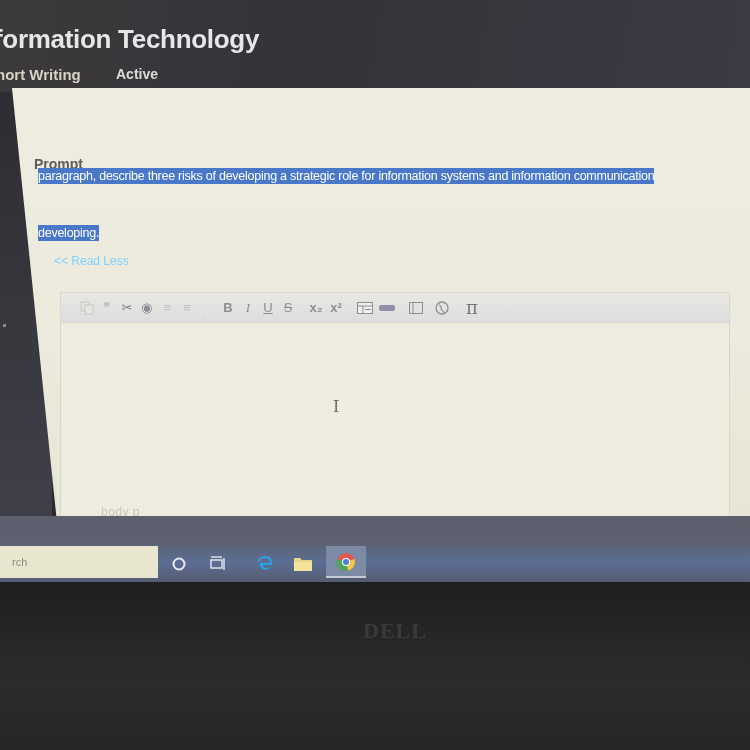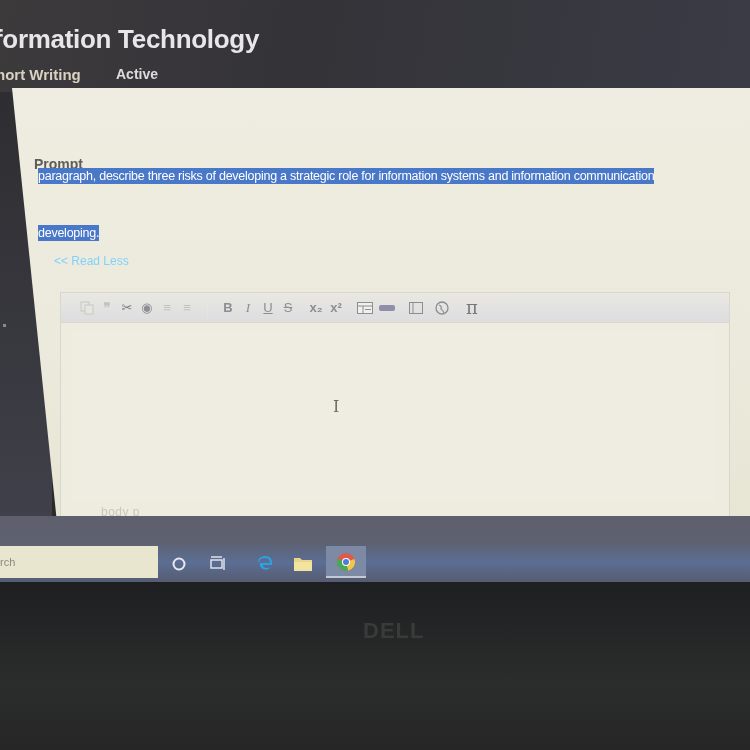--- a/index.html
+++ b/index.html
@@ -98,40 +98,40 @@
       font-size: 12px; color: #c9c7bc; letter-spacing: 0.5px;
     }
     
     .taskbar {
       position: absolute; left: 0; top: 516px; width: 750px; height: 66px;
       background: linear-gradient(180deg, #5e5f6c 0%, #5d6171 40%, #5b6e94 70%, #565c70 100%);
     }
     .search-box {
       position: absolute; left: 0; top: 30px; width: 158px; height: 32px;
       background: #e9e6cf;
-      font-size: 11px; color: #8b8a82; padding: 10px 0 0 0;
+      font-size: 11px; color: #8b8a82; padding: 10px 0 0 12px;
     }
     .tb-icon {
       position: absolute; top: 38px; width: 22px; height: 20px;
       display: flex; align-items: center; justify-content: center;
       cursor: pointer;
     }
     .chrome-slot {
       position: absolute; left: 326px; top: 30px; width: 40px; height: 32px;
       background: #7c8aa6;
       border-bottom: 2px solid #c4c9d3;
     }
     
     .bezel {
       position: absolute; left: 0; top: 582px; width: 750px; height: 168px;
       background: linear-gradient(180deg, #1e1f20 0%, #2b2c2c 60%, #262626 100%);
     }
     .brand-logo {
       position: absolute; left: 363px; top: 618px;
-      font-size: 22px; font-weight: bold; color: #3a3a3a; letter-spacing: 1px;
+      font-size: 22px; font-weight: bold; color: #3a3a3a; letter-spacing: 1px; font-family: Liberation Serif, serif;
     }
   </style>
 </head>
 <body>
 
 <div class="app-header">
   <div class="course-title">formation Technology</div>
   <div class="activity-type">hort Writing</div>
   <div class="activity-status">Active</div>
 </div>

